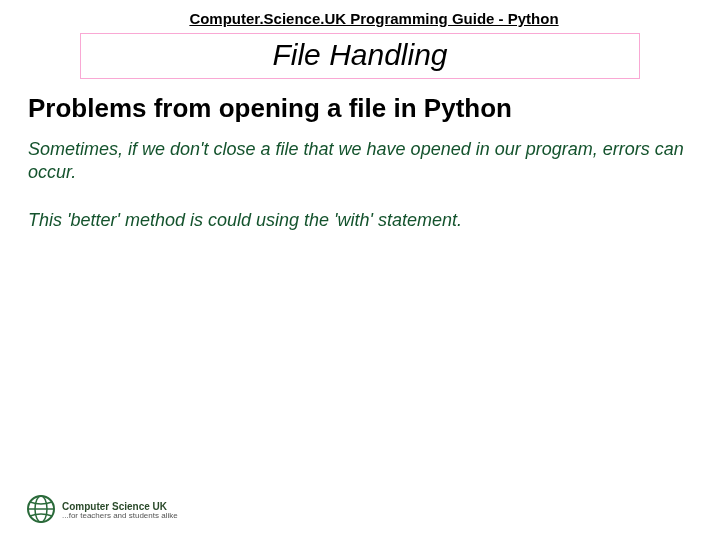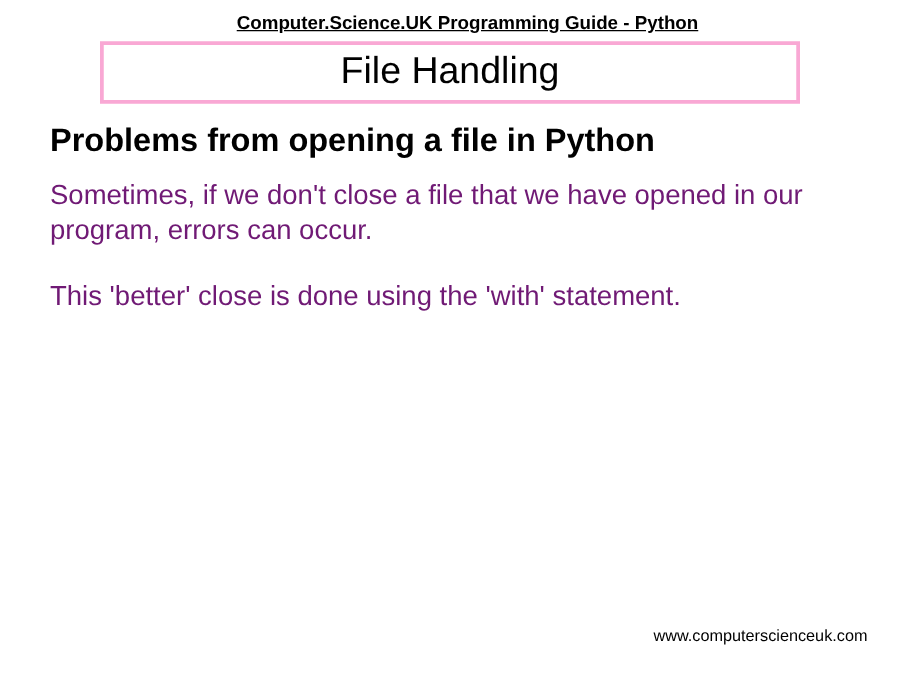--- a/index.html
+++ b/index.html
@@ -16,43 +16,45 @@
     font-weight: bold;
     text-decoration: underline;
     font-size: 15px;
     padding-top: 10px;
     color: #000;
     padding-left: 28px;
   }
   .title-box {
     margin: 6px auto 0 auto;
     width: 560px;
-    border: 3px solid #f9a8d4;
+    border: 1px solid #f9a8d4;
     text-align: center;
     padding: 4px 0 6px 0;
+    font-style: italic;
   }
   .title-box-text {
     font-size: 30px;
     color: #000;
     font-family: Arial, sans-serif;
   }
   .content {
-    padding: 14px 28px 0 40px;
+    padding: 14px 28px 0 28px;
   }
   .section-heading {
     font-size: 26px;
     font-weight: bold;
     color: #000;
     margin-bottom: 14px;
   }
   .para {
-    font-size: 22px;
+    font-size: 18px;
     line-height: 1.25;
-    color: #701a75;
+    color: #14532d;
     margin-bottom: 26px;
+    font-style: italic;
   }
   .footer {
     position: absolute;
     bottom: 10px;
     left: 0;
     right: 0;
     height: 46px;
   }
   .logo {
     position: absolute;
@@ -81,18 +83,32 @@
 
 <div class="header-line">Computer.Science.UK Programming Guide - Python</div>
 
 <div class="title-box">
   <span class="title-box-text">File Handling</span>
 </div>
 
 <div class="content">
   <div class="section-heading">Problems from opening a file in Python</div>
   <div class="para">Sometimes, if we don't close a file that we have opened in our program, errors can occur.</div>
-  <div class="para">This 'better' close is done using the 'with' statement.</div>
+  <div class="para">This 'better' method is could using the 'with' statement.</div>
 </div>
 
 <div class="footer">
-  <div class="url">www.computerscienceuk.com</div>
+  <div class="logo">
+    <span>
+      <svg width="30" height="30" viewBox="0 0 30 30">
+        <circle cx="15" cy="15" r="13" fill="none" stroke="#2a6a3a" stroke-width="2"></circle>
+        <ellipse cx="15" cy="15" rx="6" ry="13" fill="none" stroke="#2a6a3a" stroke-width="1.5"></ellipse>
+        <line x1="2" y1="15" x2="28" y2="15" stroke="#2a6a3a" stroke-width="1.5"></line>
+        <path d="M4 8 Q15 12 26 8" fill="none" stroke="#2a6a3a" stroke-width="1.5"></path>
+        <path d="M4 22 Q15 18 26 22" fill="none" stroke="#2a6a3a" stroke-width="1.5"></path>
+      </svg>
+    </span>
+    <span class="logo-text">
+      <div class="l1">Computer Science UK</div>
+      <div class="l2">...for teachers and students alike</div>
+    </span>
+  </div>
 </div>
 
 </body></html>

